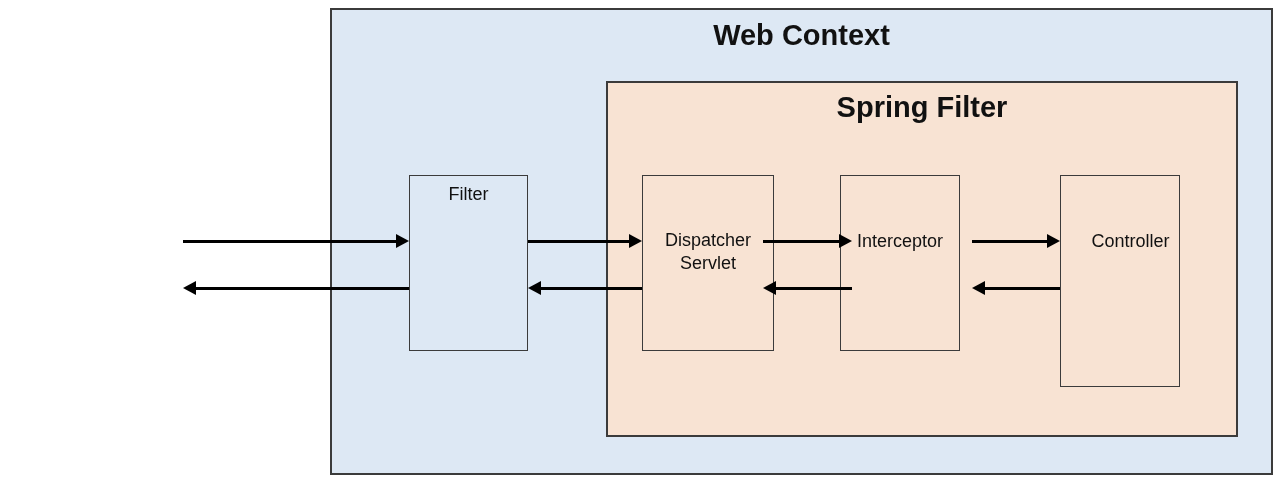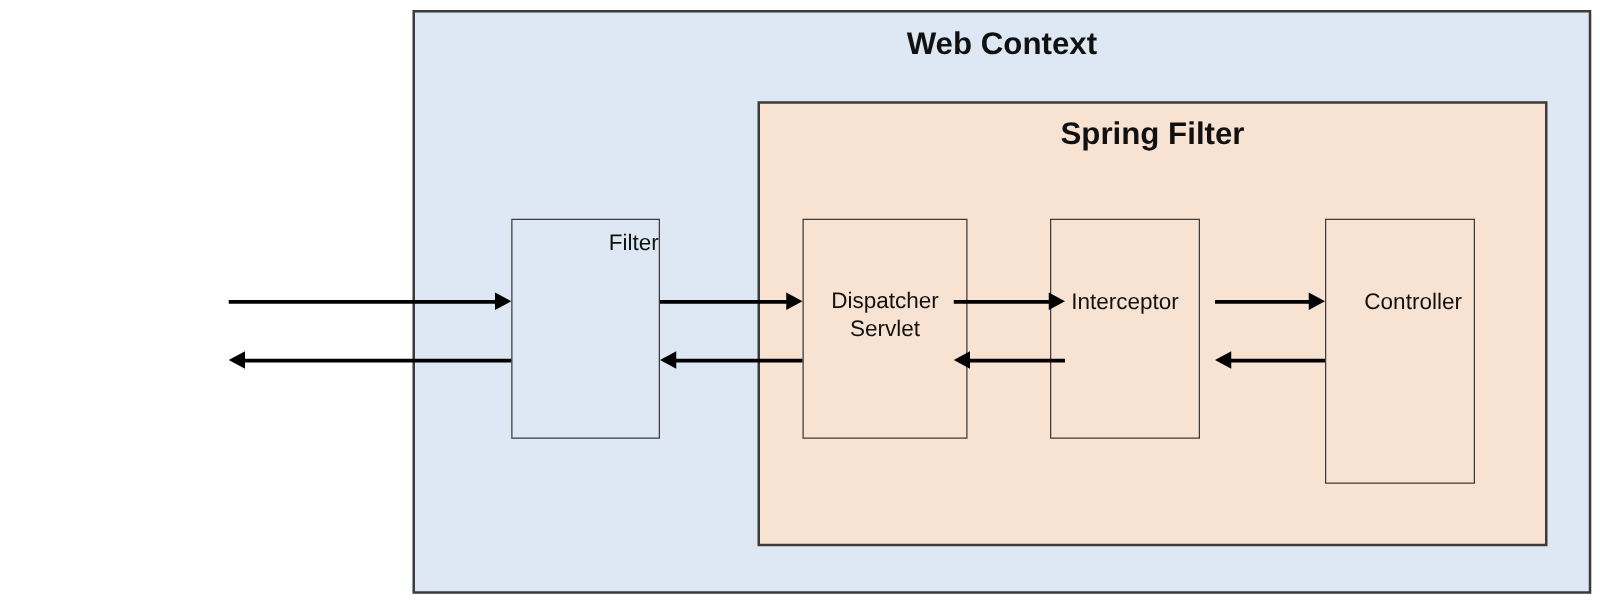--- a/index.html
+++ b/index.html
@@ -28,21 +28,21 @@
   .spring-context {
     left: 606px; top: 81px; width: 632px; height: 356px;
     background: var(--spring_context_fill, #f8e3d3);
     z-index: 2;
   }
   .container-title {
     display: block;
     width: 100%;
     text-align: center;
     font-weight: bold;
-    font-size: 25px;
+    font-size: 29px;
     line-height: 30px;
   }
   .web-context .container-title { padding-top: 10px; }
   .spring-context .container-title { padding-top: 9px; }
 
   
   .node {
     position: absolute;
     border: 1.5px solid var(--node_border, #3b3b3b);
     text-align: center;
@@ -61,21 +61,21 @@
   .client .node-label {
     font-weight: bold;
     font-size: 27px;
     line-height: 32px;
     padding-top: 5px;
   }
   .filter {
     left: 409px; top: 175px; width: 119px; height: 176px;
     background: var(--filter_fill, #dde8f4);
   }
-  .filter .node-label { padding-top: 7px; text-align: right; }
+  .filter .node-label { padding-top: 7px; }
   .dispatcher-servlet {
     left: 642px; top: 175px; width: 132px; height: 176px;
     background: var(--spring_context_fill, #f8e3d3);
   }
   .dispatcher-servlet .node-label { padding-top: 53px; padding-left: 6px; padding-right: 6px; }
   .interceptor {
     left: 840px; top: 175px; width: 120px; height: 176px;
     background: var(--spring_context_fill, #f8e3d3);
   }
   .interceptor .node-label { padding-top: 54px; }

